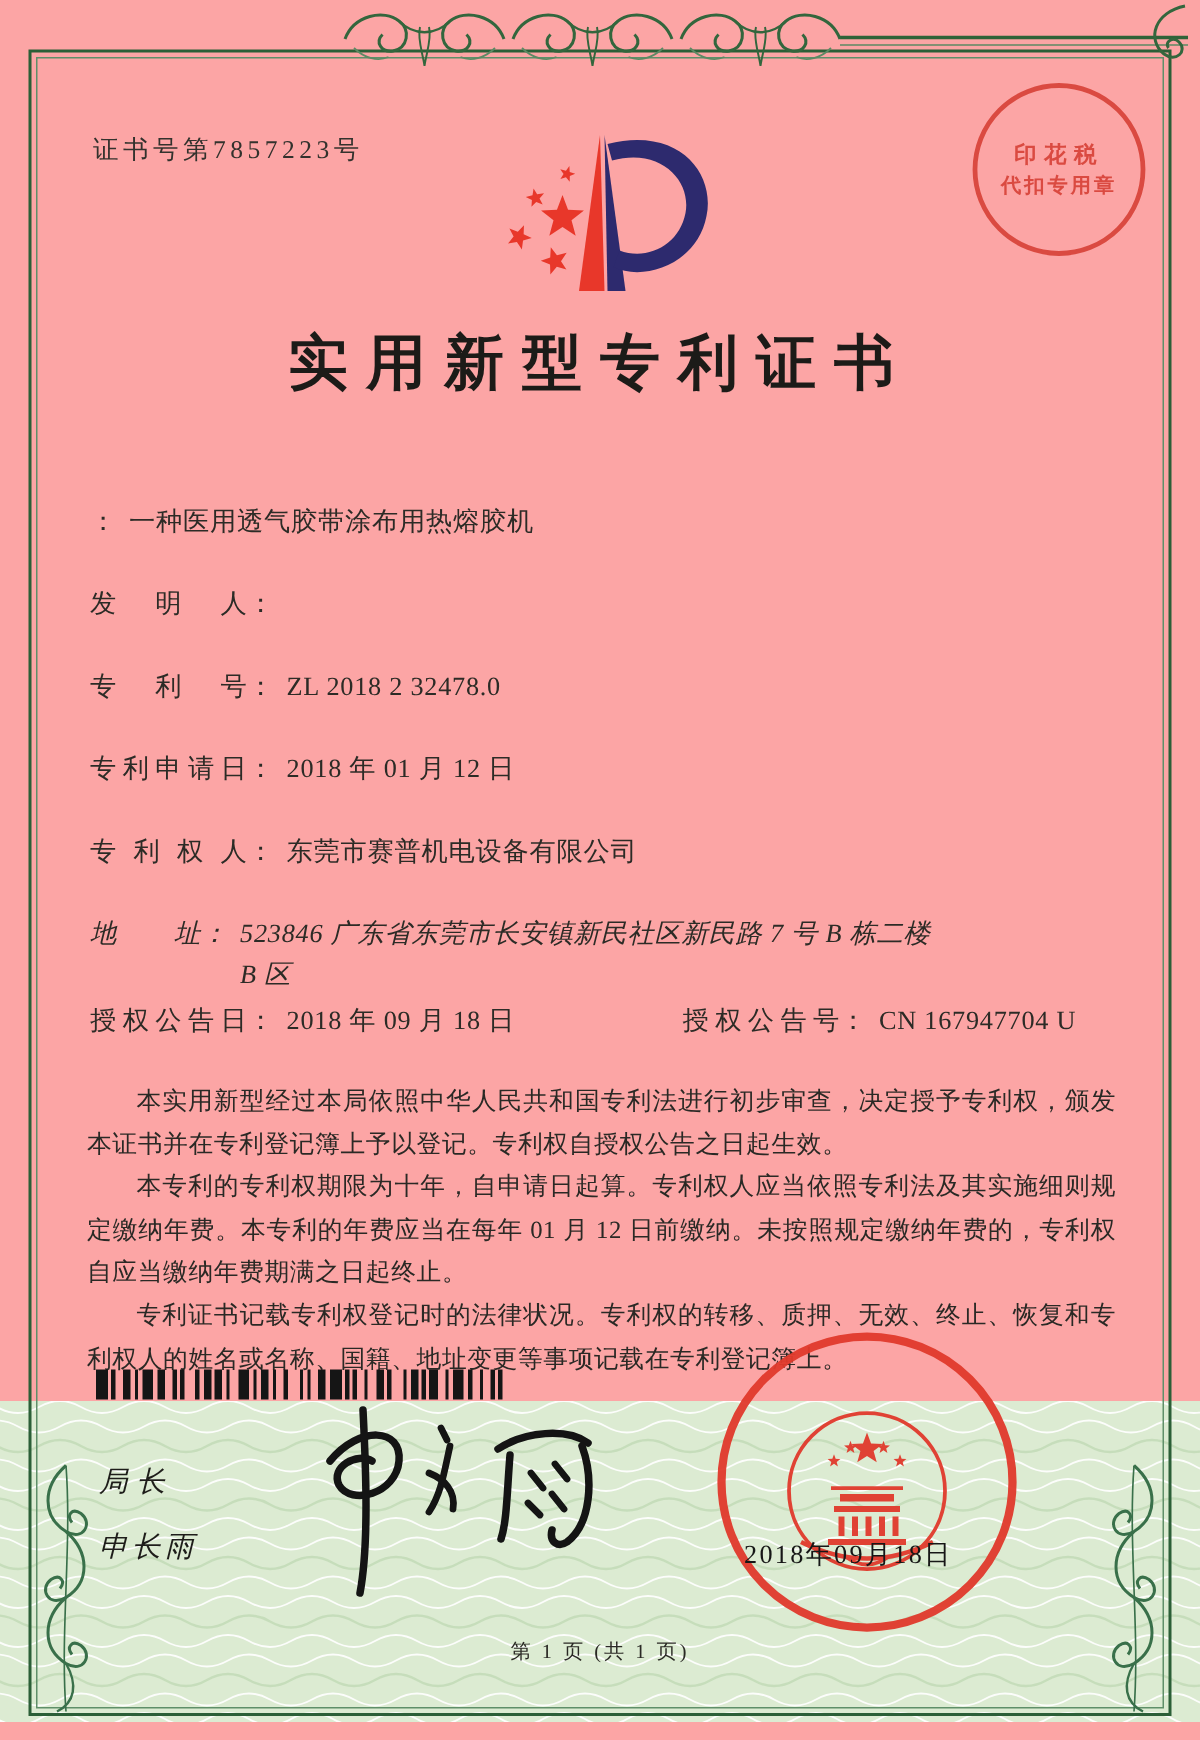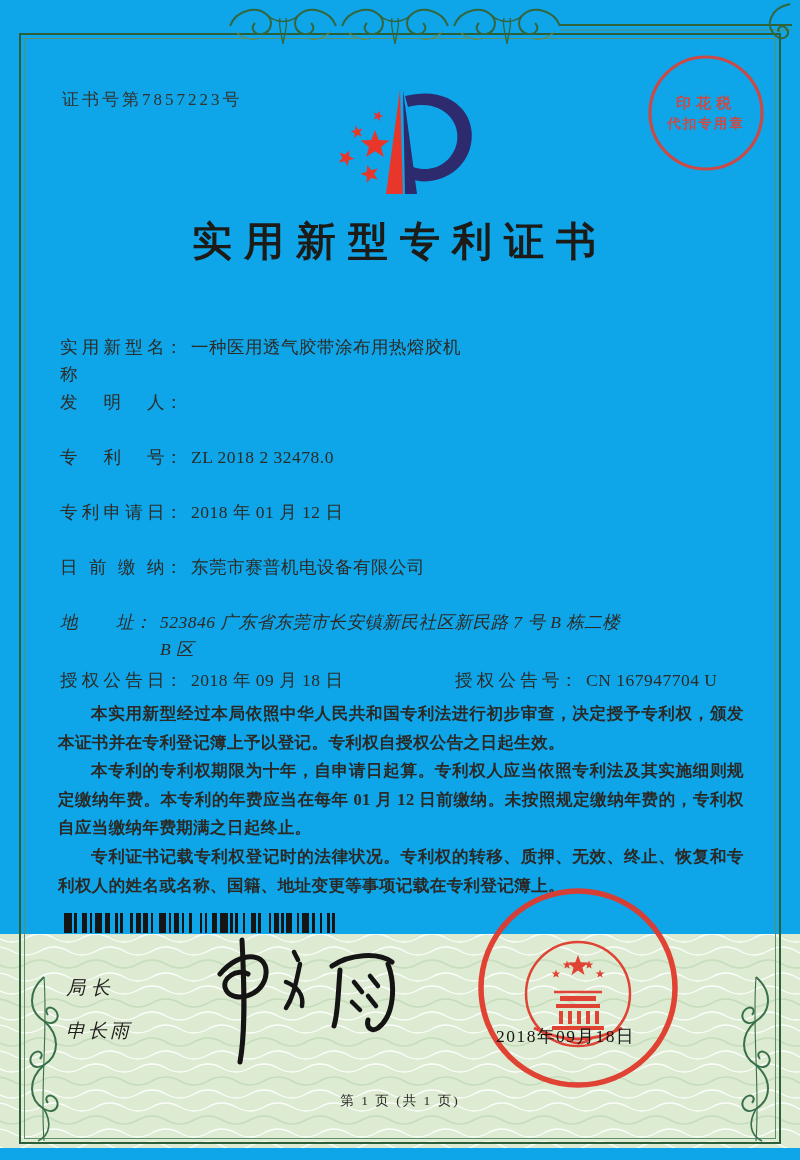--- a/index.html
+++ b/index.html
@@ -1,16 +1,16 @@
 <!DOCTYPE html>
 <html><head>
 <meta charset="utf-8">
 <style>
   html,body{margin:0;padding:0;background:#efece0;}
-  .page{position:relative;width:800px;height:1160px;background:#0ea5e9;overflow:hidden;
+  .page{position:relative;width:800px;height:1160px;background:#fca5a5;overflow:hidden;
         font-family:"Liberation Serif","DejaVu Serif",serif;color:#23221f;}
   .abs{position:absolute;}
 
   
   .panel{left:0;top:934px;width:800px;height:214px;background:#dcebd2;}
   .panel svg{display:block;}
 
   
   .frame{left:19px;top:33px;right:19px;bottom:16px;border:2px solid #2b5f37;}
   .frame::after{content:"";position:absolute;inset:3px;border:1px solid #5f8f69;}
@@ -26,22 +26,22 @@
   .colon{flex:none;margin-right:8px;}
   .val{flex:1;}
   .row.addr{min-height:58px;font-style:italic;}
   .row.addr .lbl{width:74px;}
   .row.addr .val{max-width:468px;}
   .row.grant{min-height:0;}
   .pair{display:flex;align-items:flex-start;line-height:27px;}
   .pair.left{width:395px;flex:none;}
   .pair.right{flex:1;}
 
-  .paras{left:58px;top:700px;width:686px;font-size:16.5px;line-height:28.6px;
-         letter-spacing:.4px;color:#2a2925;text-align:justify;font-weight:bold;}
+  .paras{left:58px;top:720px;width:686px;font-size:16.5px;line-height:28.6px;
+         letter-spacing:.4px;color:#2a2925;text-align:justify;}
   .paras p{margin:0;text-indent:2em;}
 
   .barcode{left:64px;top:913px;height:20px;display:flex;align-items:stretch;}
   .barcode i{display:block;height:100%;}
 
   .officer{left:66px;font-size:19px;letter-spacing:6px;color:#1e1d1a;
            font-family:"Liberation Sans","DejaVu Sans",sans-serif;font-style:italic;}
   .officer.t{top:975px;}
   .officer.n{top:1018px;letter-spacing:3px;}
 
@@ -139,40 +139,39 @@
     <path d="M75,8 L61,112 L78,112 Z" fill="#e8372a"></path>
     <path d="M78,8 L80,112 L92,112 Z" fill="#2d2a6e"></path>
     <path d="M80,14 C128,2 152,34 146,62 C140,94 104,106 84,96 L88,85 C107,92 128,81 132,60
              C136,39 116,16 83,25 Z" fill="#2d2a6e"></path>
   </svg>
 
   <div class="abs title z4">实用新型专利证书</div>
 
   <div class="abs fields z4">
     <div class="row">
-      <span class="lbl">实用新型名称</span>
         <span class="colon">：</span>
         <span class="val">一种医用透气胶带涂布用热熔胶机</span>
     </div>
     <div class="row">
       <span class="lbl">发明人</span>
         <span class="colon">：</span>
     </div>
     <div class="row">
       <span class="lbl">专利号</span>
         <span class="colon">：</span>
         <span class="val">ZL 2018 2 32478.0</span>
     </div>
     <div class="row">
       <span class="lbl">专利申请日</span>
         <span class="colon">：</span>
         <span class="val">2018 年 01 月 12 日</span>
     </div>
     <div class="row">
-      <span class="lbl">日前缴纳</span>
+      <span class="lbl">专利权人</span>
         <span class="colon">：</span>
         <span class="val">东莞市赛普机电设备有限公司</span>
     </div>
     <div class="row addr">
       <span class="lbl">地址</span>
         <span class="colon">：</span>
         <span class="val">523846 广东省东莞市长安镇新民社区新民路 7 号 B 栋二楼 B 区</span>
     </div>
     <div class="row grant">
       <span class="pair left">

